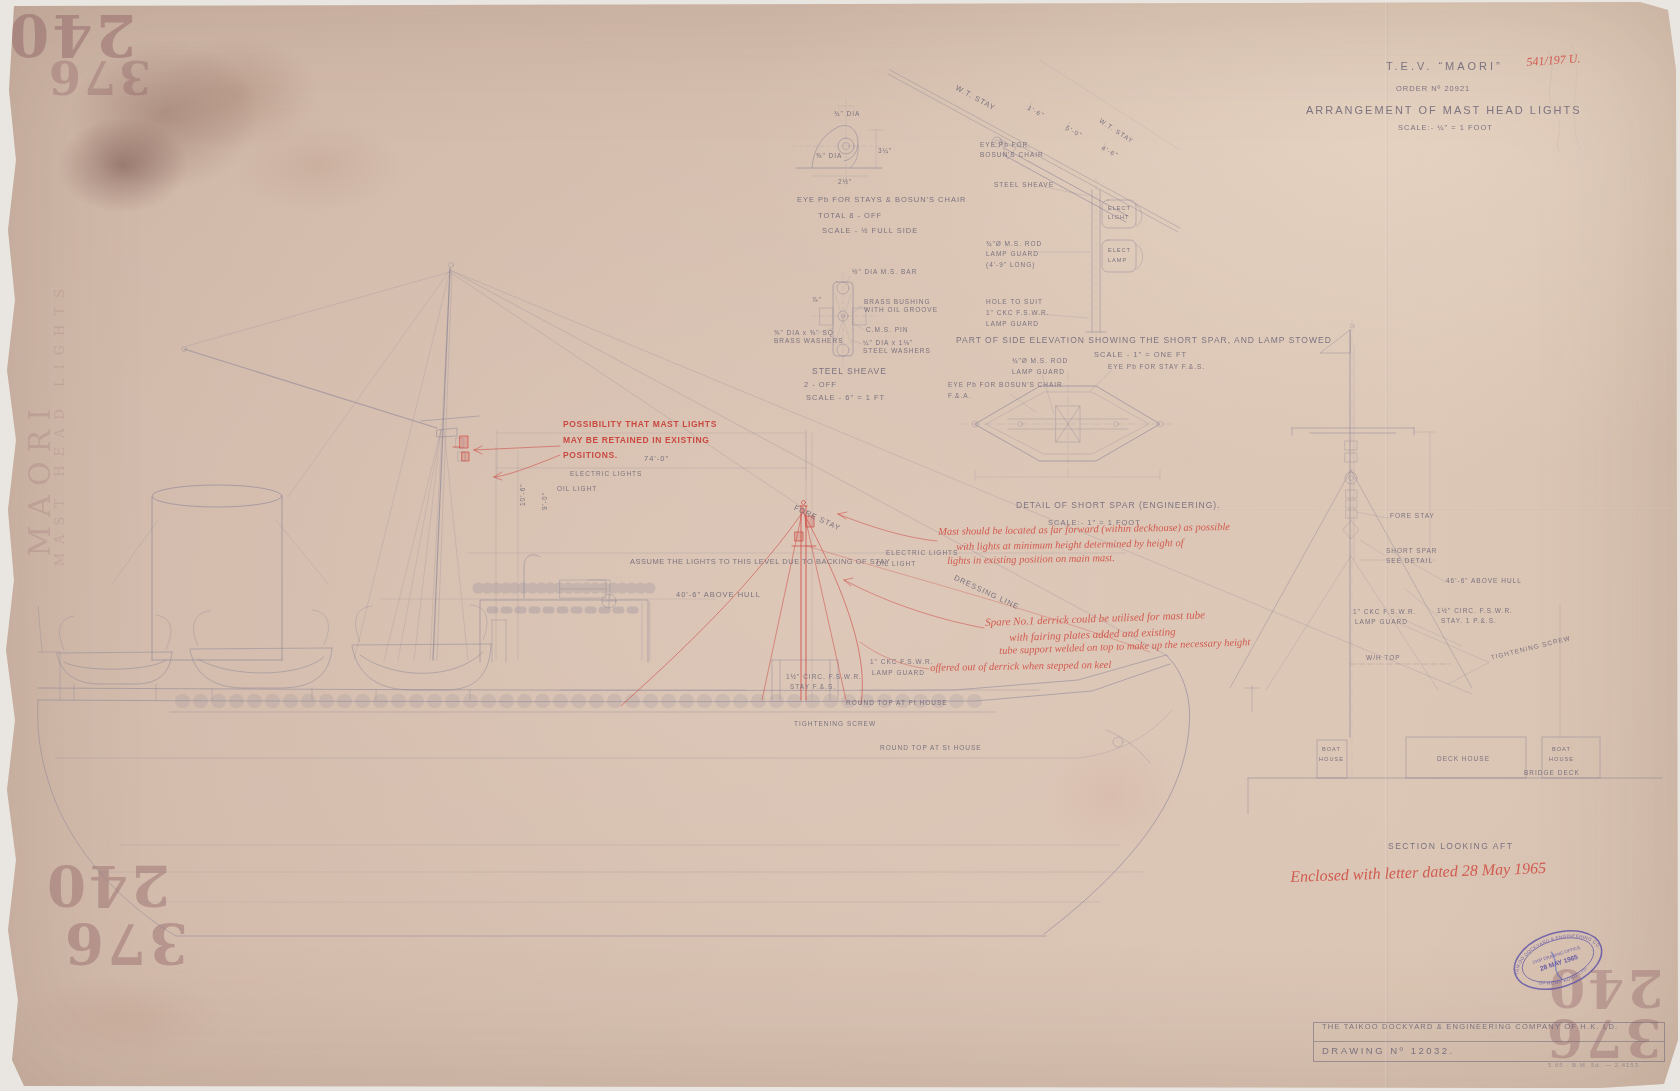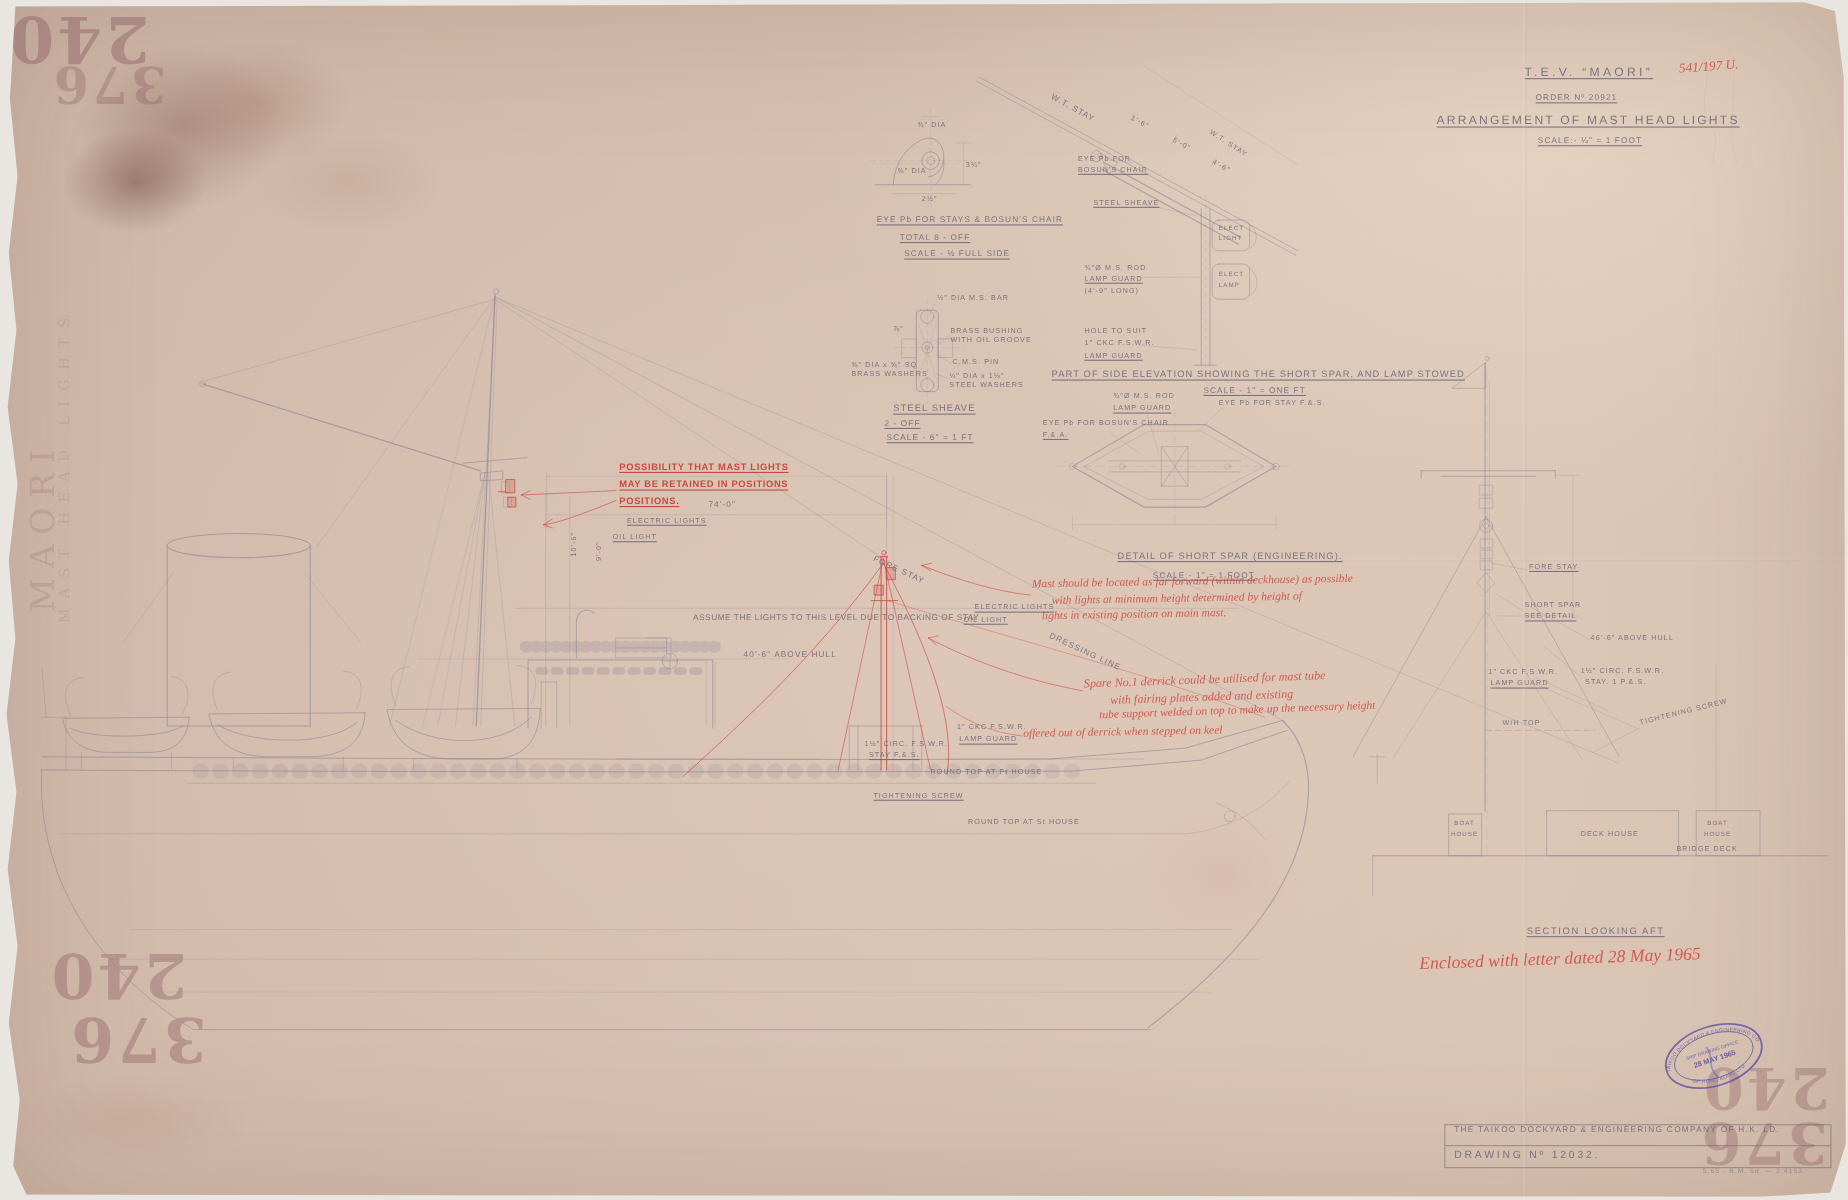--- a/index.html
+++ b/index.html
@@ -14,21 +14,21 @@
   .s1{left:70px;top:40px;width:190px;height:150px;background:radial-gradient(closest-side,rgba(104,62,52,.32),rgba(104,62,52,0));}
   .s2{left:58px;top:118px;width:130px;height:95px;background:radial-gradient(closest-side,rgba(92,52,45,.42),rgba(92,52,45,0));}
   .s3{left:158px;top:36px;width:160px;height:115px;background:radial-gradient(closest-side,rgba(140,95,78,.26),rgba(140,95,78,0));}
   .s4{left:232px;top:118px;width:170px;height:95px;background:radial-gradient(closest-side,rgba(160,114,94,.16),rgba(160,114,94,0));}
   .s5{left:1035px;top:735px;width:150px;height:120px;background:radial-gradient(closest-side,rgba(204,150,140,.17),rgba(204,150,140,0));}
   .s6{left:18px;top:975px;width:210px;height:85px;background:radial-gradient(closest-side,rgba(172,122,104,.16),rgba(172,122,104,0));}
   .crease-v{position:absolute;left:1385px;top:0;width:3px;height:1091px;background:linear-gradient(90deg,rgba(255,255,255,.28),rgba(100,70,58,.12));opacity:.55;}
   .crease-h{position:absolute;left:1200px;top:508px;width:480px;height:2px;background:linear-gradient(180deg,rgba(255,255,255,.2),rgba(100,70,58,.1));opacity:.5;}
   .lb{position:absolute;font-family:"Liberation Sans",sans-serif;color:#6e6879;white-space:nowrap;letter-spacing:1px;opacity:.88;transform-origin:0 0;line-height:1.15;}
   .f5{font-size:5.6px}.f6{font-size:6.5px}.f7{font-size:7.5px}.f8{font-size:8.5px}.f9{font-size:9.5px}.f11{font-size:11px}
-  .u{text-decoration:underline;text-underline-offset:2px;text-decoration-thickness:.7px;}
+  .u{text-underline-offset:2px;text-decoration-thickness:.7px;}
   .rc{color:#c83f38;opacity:.92;font-weight:bold;letter-spacing:.6px;}
   .rs{font-family:"Liberation Serif",serif;font-style:italic;color:#d0493f;opacity:.85;letter-spacing:0;font-weight:normal;}
   .bn{position:absolute;font-family:"DejaVu Serif",serif;font-weight:700;color:#7c4752;transform:rotate(180deg);opacity:.3;line-height:1;letter-spacing:3px;}
   .vt{position:absolute;writing-mode:vertical-rl;transform:rotate(180deg);font-family:"DejaVu Serif",serif;color:#8a5964;opacity:.2;letter-spacing:9px;}
   .fbox{position:absolute;left:1313px;top:1022px;width:350px;height:38px;border:1px solid rgba(110,100,118,.55);}
   .fbox .row1{height:18px;border-bottom:1px solid rgba(110,100,118,.5);display:flex;align-items:flex-start;padding-left:8px;}
   .fbox .row2{height:19px;display:flex;align-items:center;padding-left:8px;}
   svg{position:absolute;left:0;top:0;}
 </style>
 </head>
@@ -252,21 +252,21 @@
 
   <div class="lb f6" style="left:1012px;top:357px">¾"Ø M.S. ROD</div>
   <div class="lb f6 u" style="left:1012px;top:368px">LAMP GUARD</div>
   <div class="lb f6" style="left:1108px;top:363px">EYE Pb FOR STAY F.&amp;.S.</div>
   <div class="lb f6" style="left:948px;top:381px">EYE Pb FOR BOSUN'S CHAIR</div>
   <div class="lb f6 u" style="left:948px;top:392px">F.&amp;.A.</div>
   <div class="lb f8 u" style="left:1016px;top:501px;letter-spacing:1px">DETAIL OF SHORT SPAR (ENGINEERING).</div>
   <div class="lb f7 u" style="left:1048px;top:519px">SCALE:- 1" = 1 FOOT</div>
 
   <div class="lb f8 rc u" style="left:563px;top:420px">POSSIBILITY THAT MAST LIGHTS</div>
-  <div class="lb f8 rc u" style="left:563px;top:436px">MAY BE RETAINED IN POSITIONS</div>
+  <div class="lb f8 rc u" style="left:563px;top:436px">MAY BE RETAINED IN EXISTING</div>
   <div class="lb f8 rc u" style="left:563px;top:451px">POSITIONS.</div>
   <div class="lb f6 u" style="left:570px;top:470px">ELECTRIC LIGHTS</div>
   <div class="lb f6 u" style="left:557px;top:485px">OIL LIGHT</div>
   <div class="lb f6 u" style="left:886px;top:549px">ELECTRIC LIGHTS</div>
   <div class="lb f6 u" style="left:876px;top:560px">OIL LIGHT</div>
   <div class="lb f7" style="left:644px;top:455px">74'-0"</div>
   <div class="lb f7" style="left:630px;top:558px;letter-spacing:.5px">ASSUME THE LIGHTS TO THIS LEVEL DUE TO BACKING OF STAY</div>
   <div class="lb f7" style="left:676px;top:591px">40'-6" ABOVE HULL</div>
   <div class="lb f7" style="left:796px;top:504px;transform:rotate(25deg)">FORE  STAY</div>
   <div class="lb f7" style="left:956px;top:574px;transform:rotate(25deg)">DRESSING   LINE</div>

